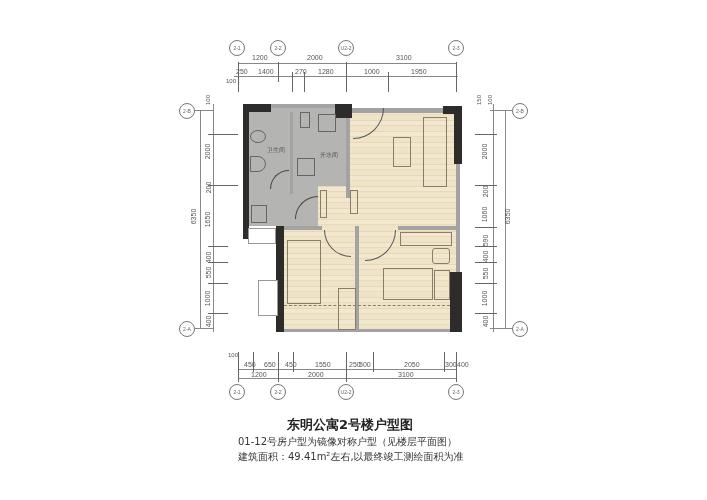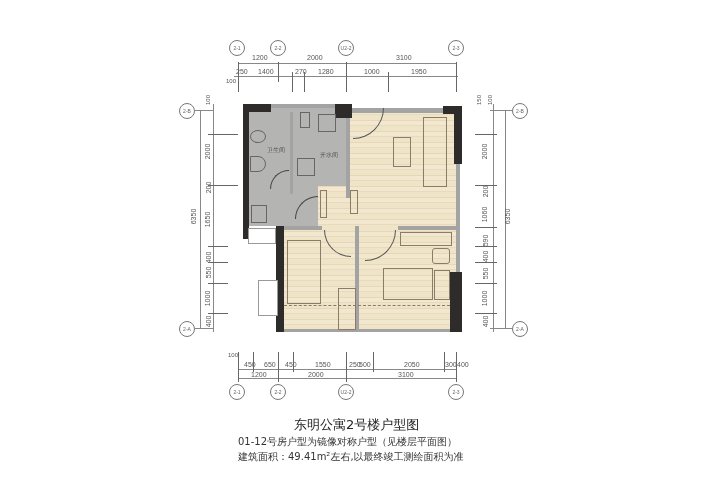--- a/index.html
+++ b/index.html
@@ -192,15 +192,15 @@
   <div class="tick" style="left:373px;top:352px;height:20px;"></div>
   <div class="tick" style="left:444px;top:352px;height:20px;"></div>
   <div class="tick" style="left:456px;top:352px;height:30px;"></div>
 
   <div class="axis" style="left:229px;top:384px;">2-1</div>
   <div class="axis" style="left:270px;top:384px;">2-2</div>
   <div class="axis" style="left:338px;top:384px;">U2-2</div>
   <div class="axis" style="left:448px;top:384px;">2-3</div>
 </div>
 
-<div class="title" style="left:294px;top:416px;">东明公寓2号楼户型图</div>
+<div class="title" style="left:287px;top:416px;font-weight:bold;">东明公寓2号楼户型图</div>
 <div class="sub" style="left:238px;top:435px;">01-12号房户型为镜像对称户型（见楼层平面图）</div>
 <div class="sub" style="left:238px;top:450px;">建筑面积：49.41m²左右,以最终竣工测绘面积为准</div>
 
 </body></html>

